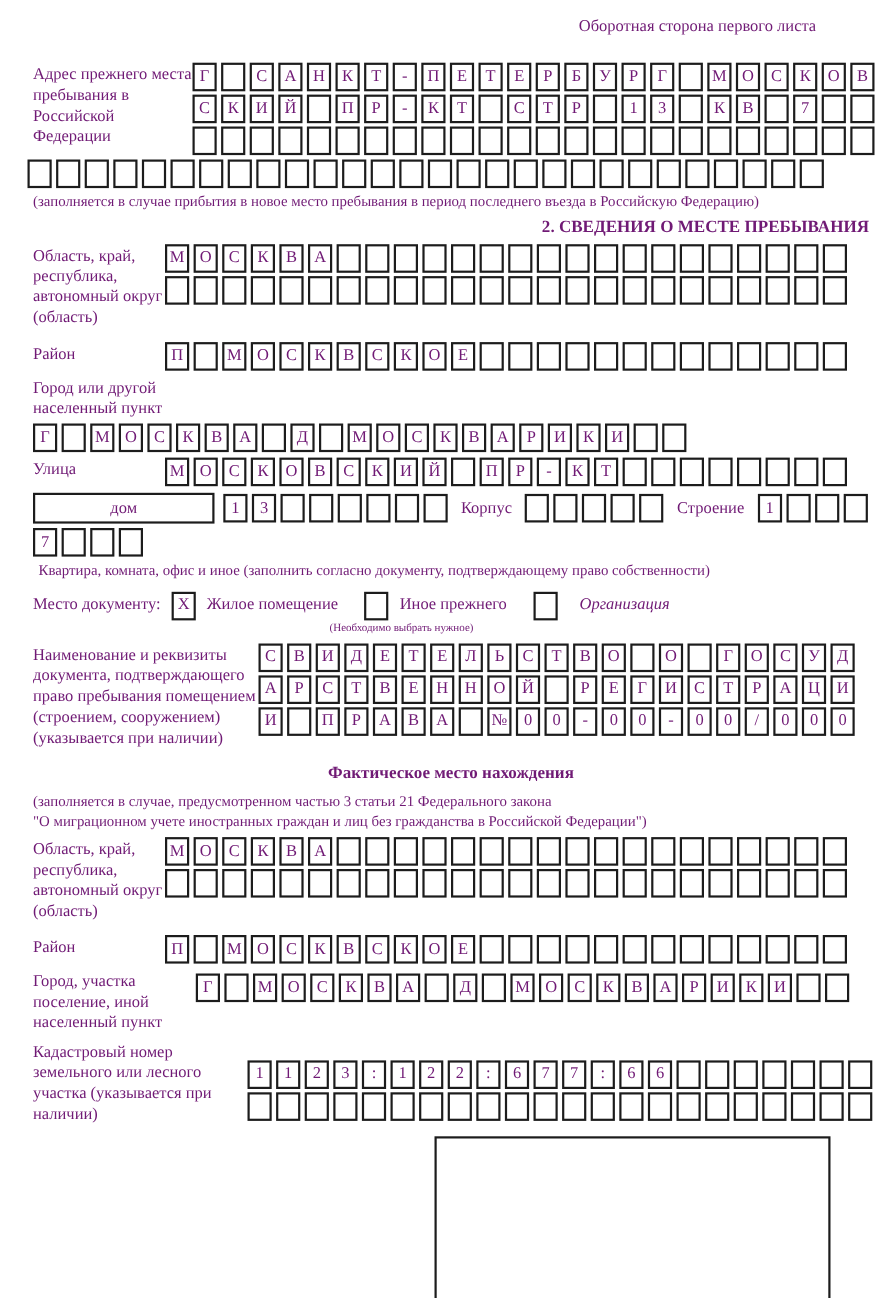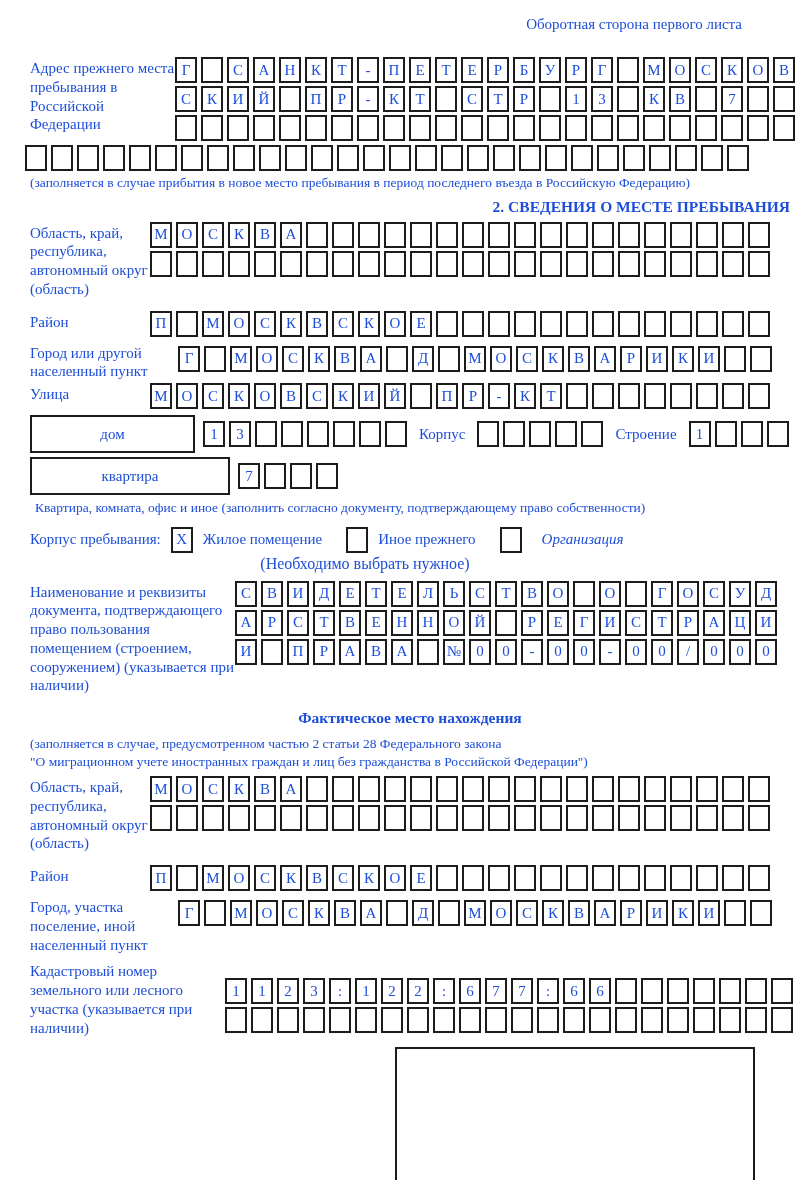--- a/index.html
+++ b/index.html
@@ -2,21 +2,21 @@
 <html><head>
 <meta charset="utf-8">
 <style>
   html,body{margin:0;padding:0;background:#fff;}
   .page{
     position:relative;
     width:800px;height:1180px;
     box-sizing:border-box;
     padding:16px 10px 0 30px;
     font-family:"Liberation Serif",serif;
-    color:#1d4ed8;
+    color:#701a75;
     overflow:hidden;
   }
   .header-note{
     text-align:right;
     padding-right:48px;
     font-size:15px;
     margin-bottom:24px;
   }
   .frow{display:flex;align-items:flex-start;}
   .lbl{font-size:15px;line-height:1.25;flex:0 0 auto;padding-top:2px;}
@@ -33,34 +33,34 @@
     box-sizing:border-box;
     display:flex;align-items:center;justify-content:center;
     font-size:15px;
     font-family:"Liberation Serif",serif;
     background:#fff;
   }
   .caption{font-size:13.5px;line-height:1.3;}
   .center{text-align:left;}
   .sec-title{font-weight:bold;font-size:15.5px;text-align:right;margin:6px 0 6px 0;}
   .boxfield{
-    border:2px solid #1c1c1c;height:38px;box-sizing:border-box;
+    border:2px solid #1c1c1c;height:28px;box-sizing:border-box;
     display:flex;align-items:center;justify-content:center;
     font-size:15px;
   }
   .bw165{width:165px;}
   .bw200{width:200px;}
   .house-row{display:flex;align-items:center;gap:8px;margin-bottom:4px;}
   .inline-lbl{font-size:15px;padding:0 4px;}
   .stay-row{display:flex;align-items:center;gap:10px;font-size:15px;margin:10px 0 2px 0;}
   .checkbox{
     width:22px;height:26px;border:2px solid #1c1c1c;box-sizing:border-box;
     display:flex;align-items:center;justify-content:center;font-size:15px;
   }
-  .small-note{font-size:16px;margin:2px 0 8px 170px;width:330px;text-align:center;}
+  .small-note{font-size:10px;margin:2px 0 8px 170px;width:330px;text-align:center;}
   .sub-title{font-weight:bold;font-size:15.5px;text-align:center;margin:14px 0 8px 0;}
   .stamp-wrap{margin-top:10px;margin-left:365px;width:375px;}
   .stamp-box{width:360px;height:177px;border:2px solid #1c1c1c;box-sizing:border-box;}
   .mb6{margin-bottom:6px;}
   .fullrow{margin-left:-5px;margin-top:1px;}
 </style>
 </head>
 <body>
 
 <div class="page">
@@ -265,21 +265,21 @@
         <span class="cell"></span>
         <span class="cell"></span>
         <span class="cell"></span>
         <span class="cell"></span>
         <span class="cell"></span>
         <span class="cell"></span>
         <span class="cell"></span>
       </div>
   </div>
 
-  <div class="frow" style="margin-top:2px;">
+  <div class="frow" style="margin-top:2px;flex-direction:column;">
     <div class="lbl w148">Город или другой населенный пункт</div>
     <div class="cellrow" style="margin-top:4px;">
         <span class="cell">Г</span>
         <span class="cell"></span>
         <span class="cell">М</span>
         <span class="cell">О</span>
         <span class="cell">С</span>
         <span class="cell">К</span>
         <span class="cell">В</span>
         <span class="cell">А</span>
@@ -354,43 +354,42 @@
     <span class="inline-lbl">Строение</span>
     <div class="cellrow" style="margin-bottom:0;">
         <span class="cell">1</span>
         <span class="cell"></span>
         <span class="cell"></span>
         <span class="cell"></span>
       </div>
   </div>
 
   <div class="house-row">
-    <div class="boxfield bw200">квартира</div>
     <div class="cellrow" style="margin-bottom:0;">
         <span class="cell">7</span>
         <span class="cell"></span>
         <span class="cell"></span>
         <span class="cell"></span>
       </div>
   </div>
   <div class="caption" style="margin:2px 0 2px 5px;">Квартира, комната, офис и иное (заполнить согласно документу, подтверждающему право собственности)</div>
 
   <div class="stay-row">
-    <span>Корпус пребывания:</span>
+    <span>Место документу:</span>
     <span class="checkbox">Х</span>
     <span>Жилое помещение</span>
     <span class="checkbox" style="margin-left:14px;"></span>
     <span>Иное прежнего</span>
     <span class="checkbox" style="margin-left:14px;"></span>
     <span style="margin-left:10px;font-style:italic;">Организация</span>
   </div>
   <div class="small-note">(Необходимо выбрать нужное)</div>
 
   <div class="frow">
-    <div class="lbl w205">Наименование и реквизиты документа, подтверждающего право пользования помещением (строением, сооружением) (указывается при наличии)</div>
+    <div class="lbl w205">Наименование и реквизиты документа, подтверждающего право пребывания помещением (строением, сооружением) (указывается при наличии)</div>
     <div class="grids">
       <div class="cellrow">
           <span class="cell">С</span>
           <span class="cell">В</span>
           <span class="cell">И</span>
           <span class="cell">Д</span>
           <span class="cell">Е</span>
           <span class="cell">Т</span>
           <span class="cell">Е</span>
           <span class="cell">Л</span>
@@ -451,21 +450,21 @@
           <span class="cell">0</span>
           <span class="cell">/</span>
           <span class="cell">0</span>
           <span class="cell">0</span>
           <span class="cell">0</span>
         </div>
     </div>
   </div>
 
   <div class="sub-title">Фактическое место нахождения</div>
-  <div class="caption center">(заполняется в случае, предусмотренном частью 2 статьи 28 Федерального закона</div>
+  <div class="caption center">(заполняется в случае, предусмотренном частью 3 статьи 21 Федерального закона</div>
   <div class="caption center mb6">"О миграционном учете иностранных граждан и лиц без гражданства в Российской Федерации")</div>
 
   <div class="frow">
     <div class="lbl w120">Область, край, республика, автономный округ (область)</div>
     <div class="grids">
       <div class="cellrow">
           <span class="cell">М</span>
           <span class="cell">О</span>
           <span class="cell">С</span>
           <span class="cell">К</span>

